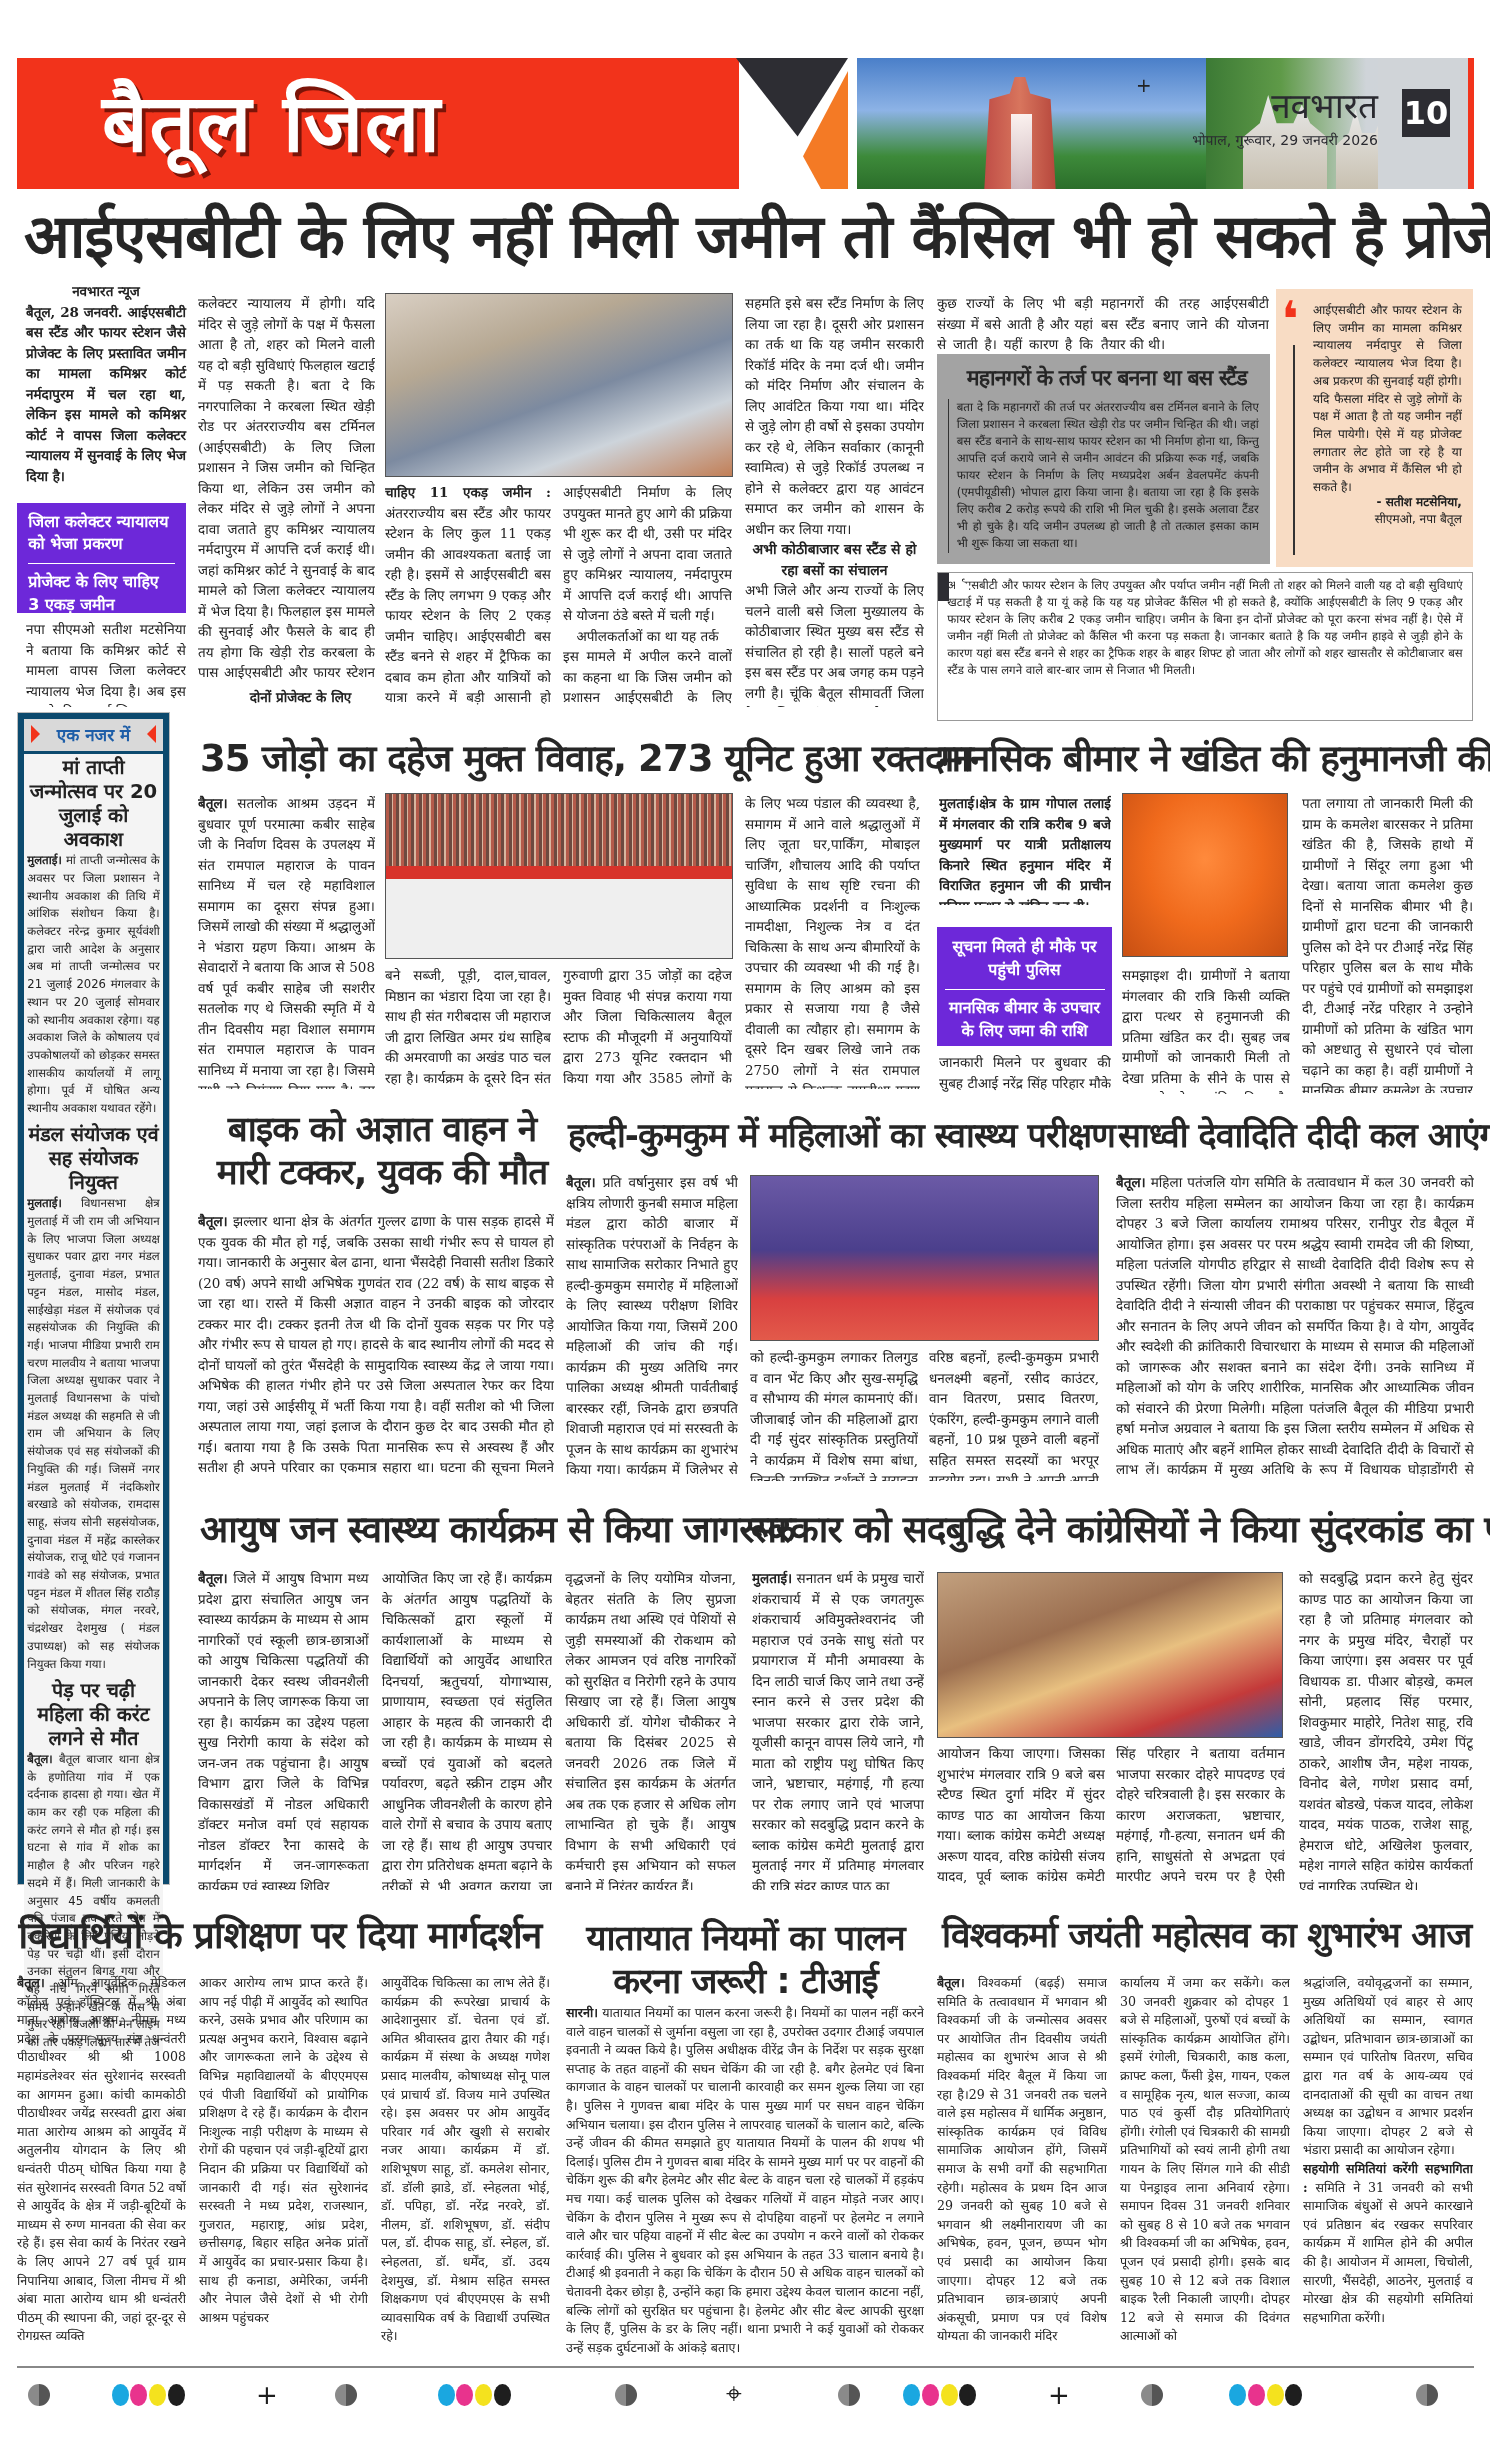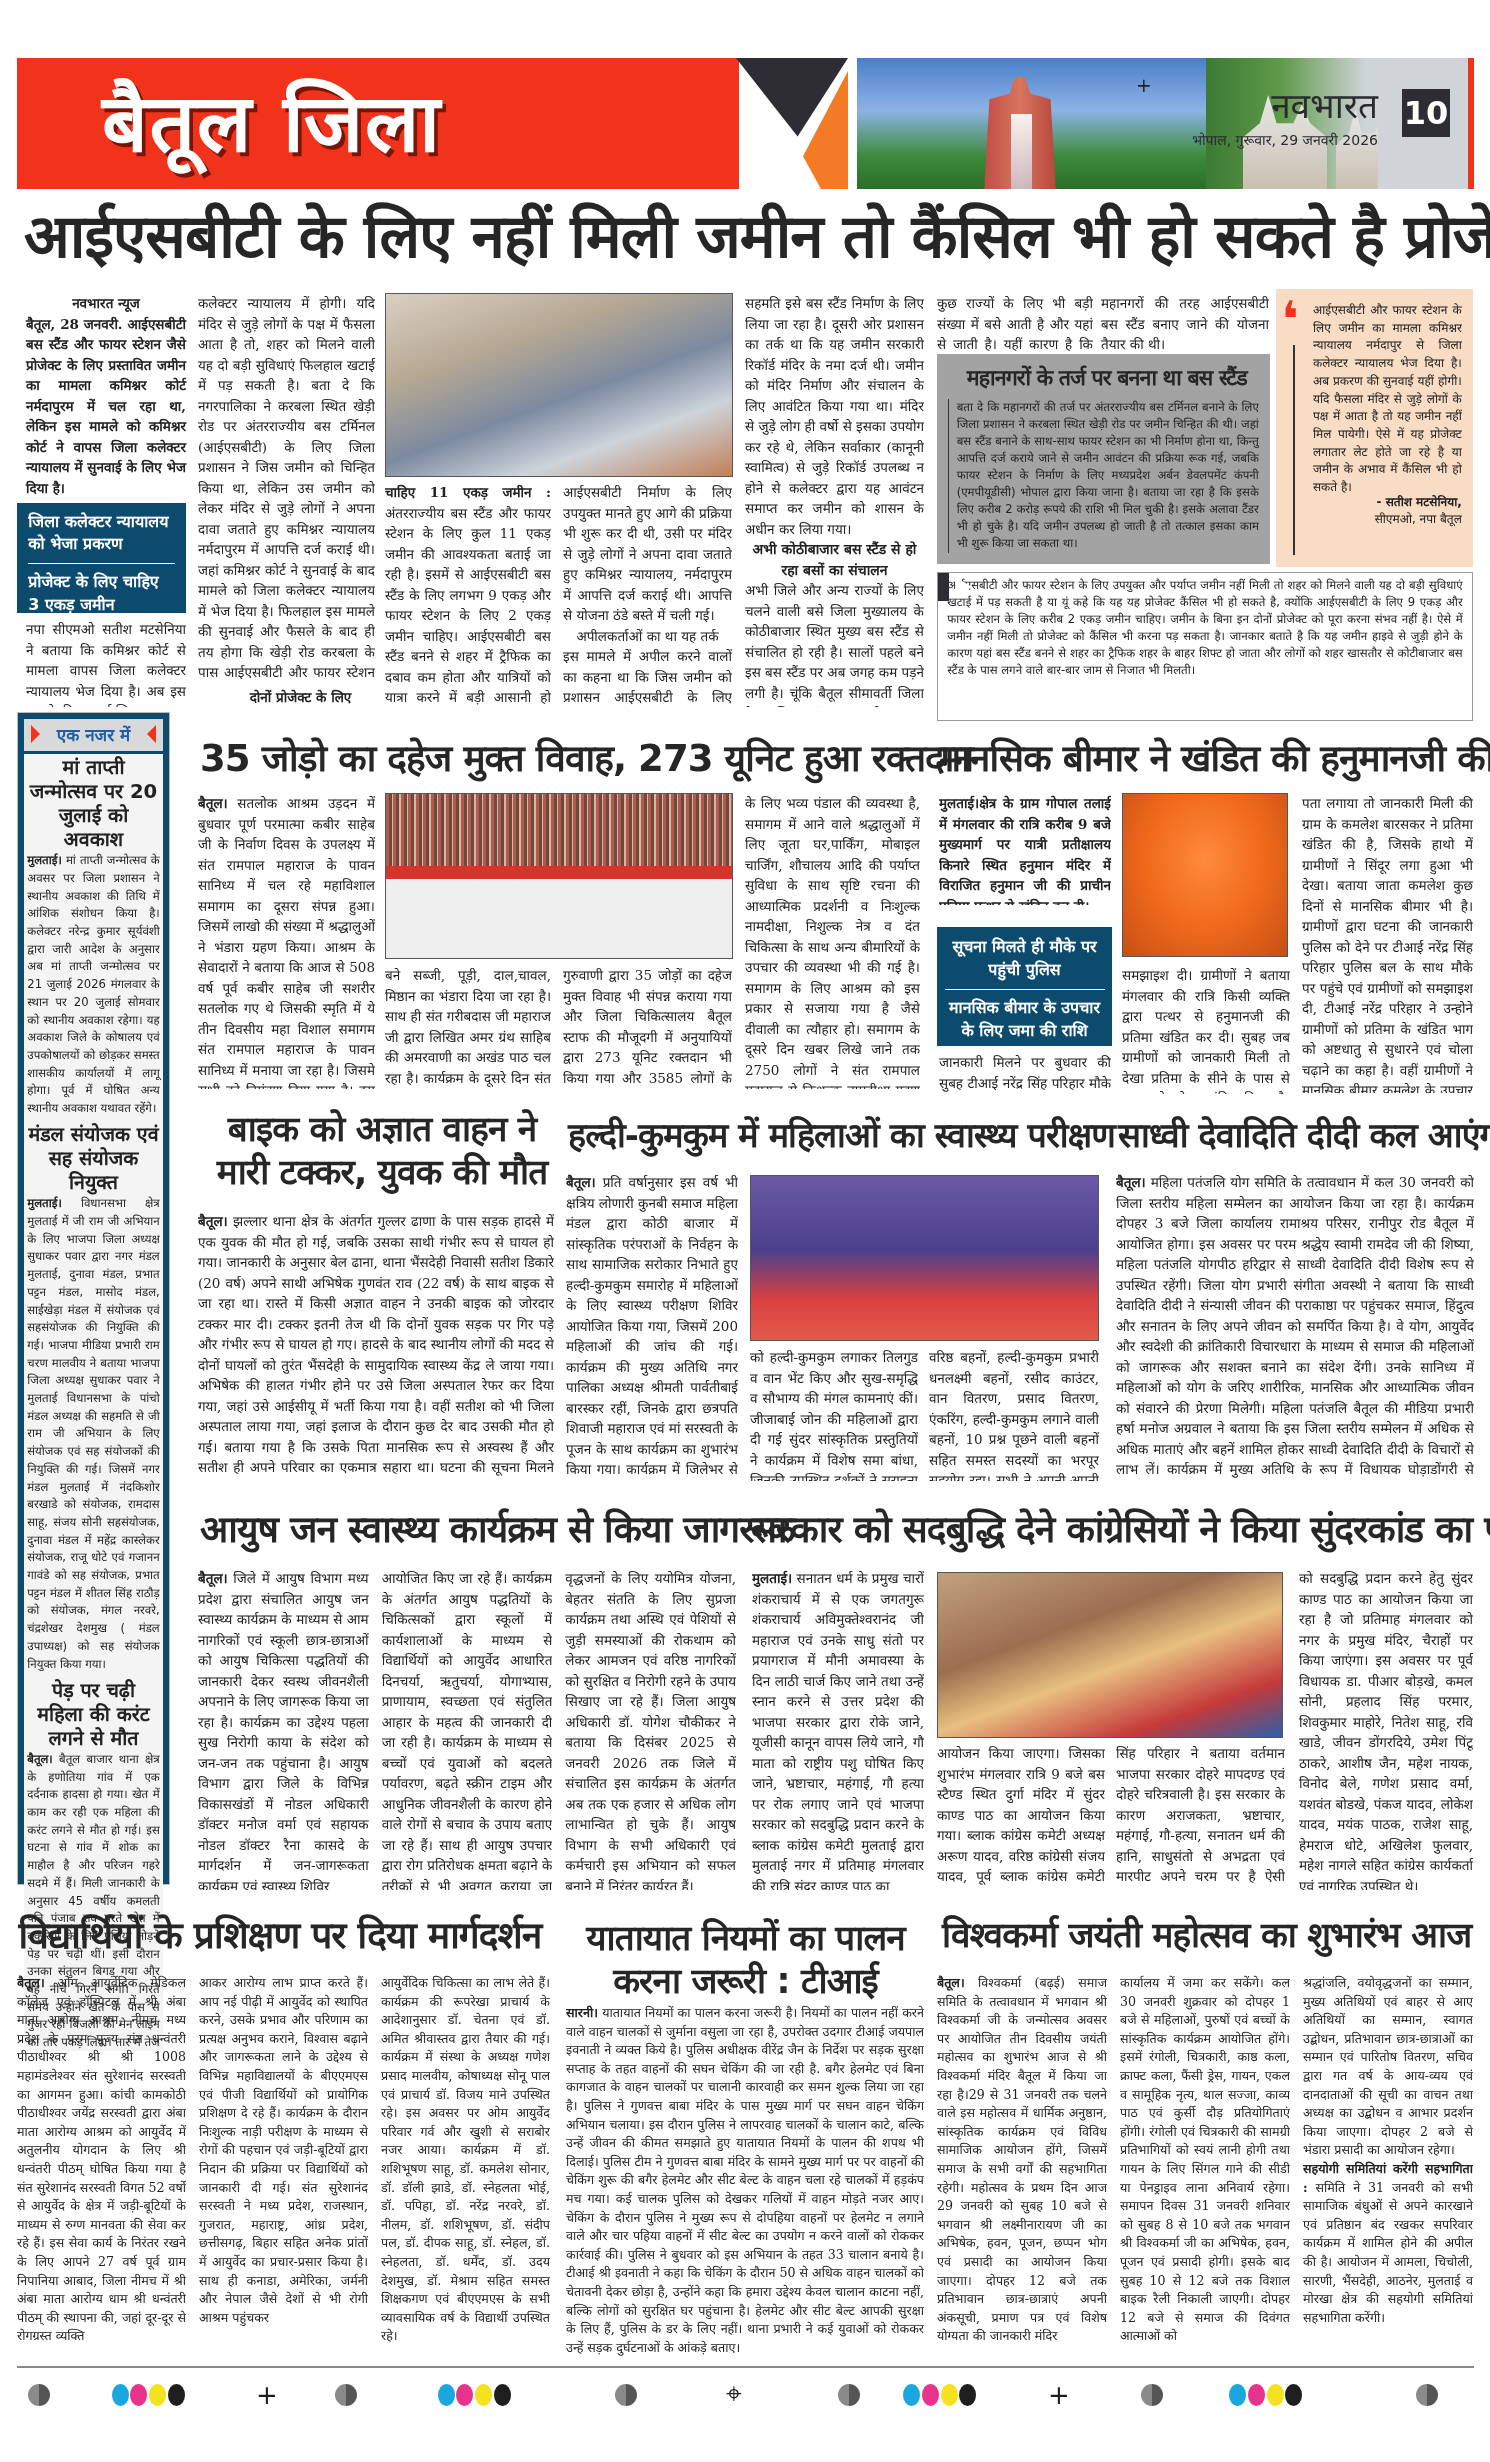--- a/index.html
+++ b/index.html
@@ -31,21 +31,21 @@
 
   .photo { overflow: hidden; border: 0.9px solid #555; }
   .ph-bus { background: linear-gradient(160deg, #d9cfc3 0%, #b6a893 30%, #7c8aa0 55%, #cdd4db 75%, #c27f57 100%); }
   .ph-crowd { background: repeating-linear-gradient(90deg, #b45a4a 0 2.8px, #6d4a40 2.8px 5.6px, #d8b6a0 5.6px 7.5px); }
   .ph-crowd .floor { position: absolute; left: 0; right: 0; bottom: 0; height: 48%; background: #efefef; }
   .ph-crowd .stage { position: absolute; left: 0; right: 0; bottom: 48%; height: 8%; background: #d8332b; }
   .ph-hanuman { background: radial-gradient(ellipse at 50% 40%, #ff8a3c 0%, #f06a1c 50%, #c74f13 100%); }
   .ph-haldi { background: linear-gradient(180deg, #6b5aa6 0%, #4b3f8c 45%, #d84040 75%, #e35a4a 100%); }
   .ph-congress { background: linear-gradient(160deg, #c2a07e 0%, #9b6e4f 35%, #e8c080 55%, #c43a3a 80%, #2f5da8 100%); }
 
-  .bluebox { background: #0c4a6e; color: #fff; }
+  .bluebox { background: #6d28d9; color: #fff; }
   .bluebox .bl { font-family: "DejaVu Sans", "Liberation Sans", sans-serif; font-weight: bold; font-size: 16px; line-height: 22.4px; }
   .bluebox hr { border: 0; border-top: 1.9px solid #fff; margin: 7.5px 0; }
 
   .cyanbox { background: #a3a3a3; }
   .peachbox { background: #f8dcc4; }
   .redbar { background: #f2331b; color: #fff; font-weight: bold; font-size: 18.6px; }
 
   .sidebar { left: 17px; top: 712px; width: 153px; height: 1173px; background: #0c4a6e; border: 0.9px solid #bbb; }
   .sb-head { margin: 5.6px 5.6px 3.7px; background: #d9d9d9; color: #1e5ea8; font-weight: bold; font-size: 17px; text-align: center; height: 32px; line-height: 32px; position: relative; }
   .sb-head::before, .sb-head::after { content: ""; position: absolute; top: 6.5px; border-top: 9.3px solid transparent; border-bottom: 9.3px solid transparent; }
@@ -75,21 +75,21 @@
   </div>
 <div class="abs hdr-grey"></div>
 <div class="abs hdr-redline"></div>
 <div class="abs crosshair">+</div>
 <div class="abs brand" style="right:112px;">नवभारत</div>
 <div class="abs datel" style="right:112px;">भोपाल, गुरूवार, 29 जनवरी 2026</div>
 <div class="abs pageno">10</div>
 
 <div class="abs hl" style="left:24px; top:205px; font-size:60px; width:1449px;">आईएसबीटी के लिए नहीं मिली जमीन तो कैंसिल भी हो सकते है प्रोजेक्ट</div>
 
-<div class="abs txt" style="left:26px; top:293px; width:160px;">
+<div class="abs txt" style="left:26px; top:281px; width:160px;">
   <div style="text-align:center; font-weight:bold;">नवभारत न्यूज</div>
   <div style="font-weight:bold;">बैतूल, 28 जनवरी. आईएसबीटी बस स्टैंड और फायर स्टेशन जैसे प्रोजेक्ट के लिए प्रस्तावित जमीन का मामला कमिश्नर कोर्ट नर्मदापुरम में चल रहा था, लेकिन इस मामले को कमिश्नर कोर्ट ने वापस जिला कलेक्टर न्यायालय में सुनवाई के लिए भेज दिया है।</div>
 </div>
 <div class="abs bluebox" style="left:17px; top:503px; width:169px; height:110px; padding:7.5px 11.2px;">
   <div class="bl">जिला कलेक्टर न्यायालय को भेजा प्रकरण</div>
   <hr>
   <div class="bl">प्रोजेक्ट के लिए चाहिए 3 एकड़ जमीन</div>
 </div>
 <div class="abs txt" style="left:26px; top:619px; width:160px; height:88px; overflow:hidden;">नपा सीएमओ सतीश मटसेनिया ने बताया कि कमिश्नर कोर्ट से मामला वापस जिला कलेक्टर न्यायालय भेज दिया है। अब इस मामले की सुनवाई जिला</div>
 

